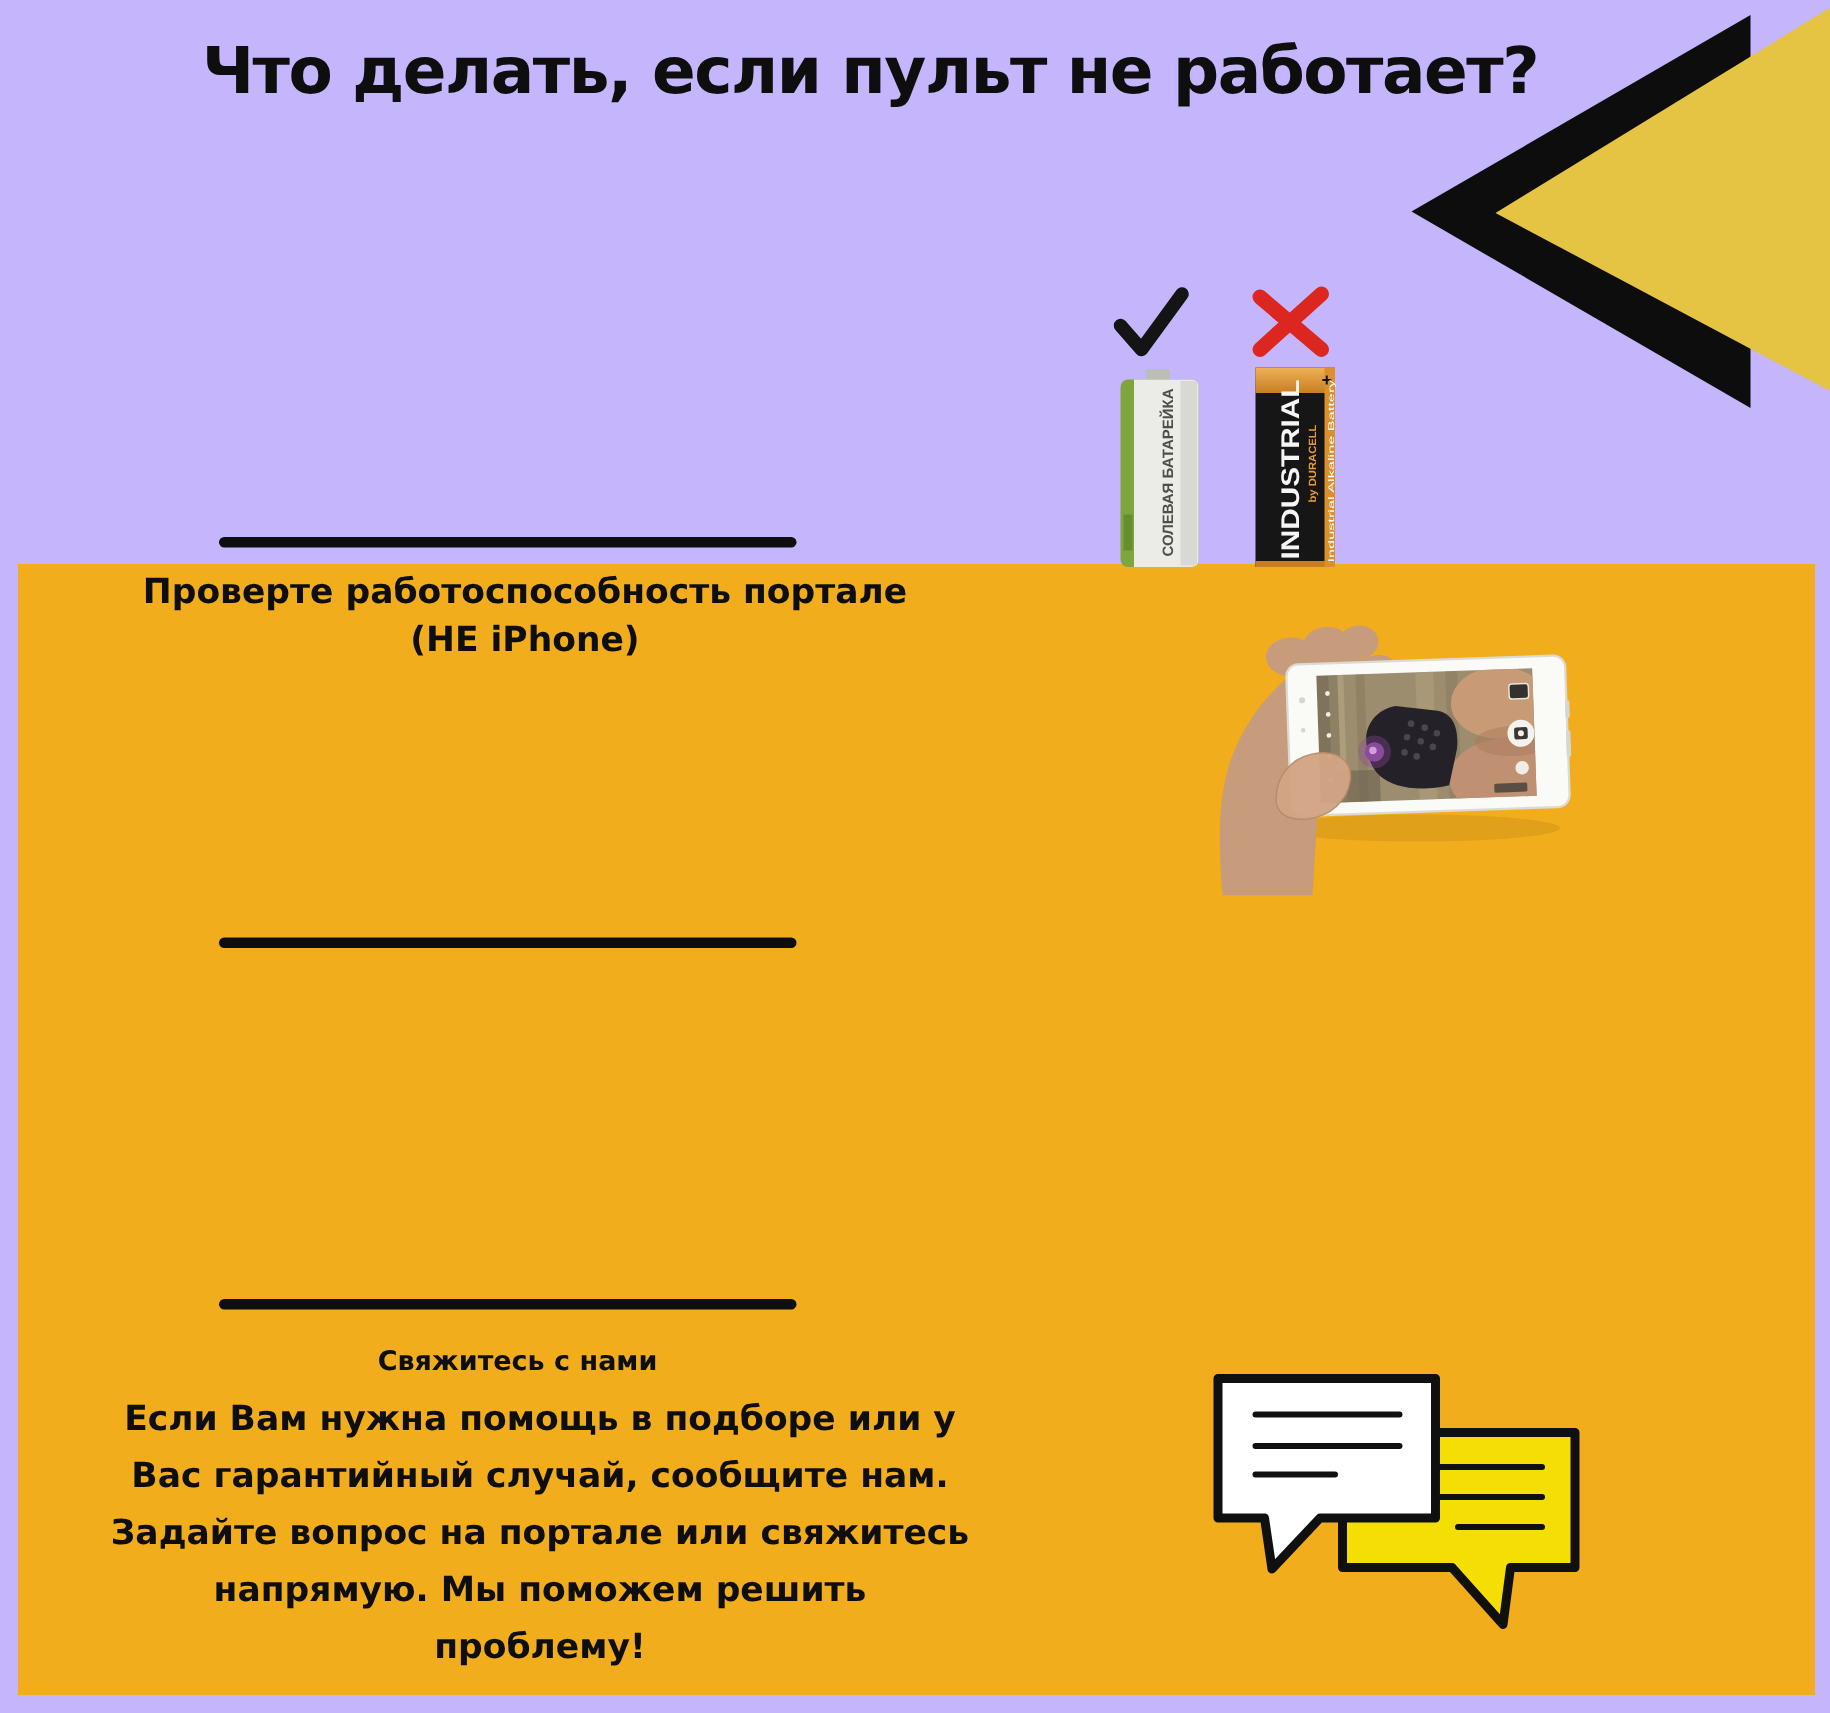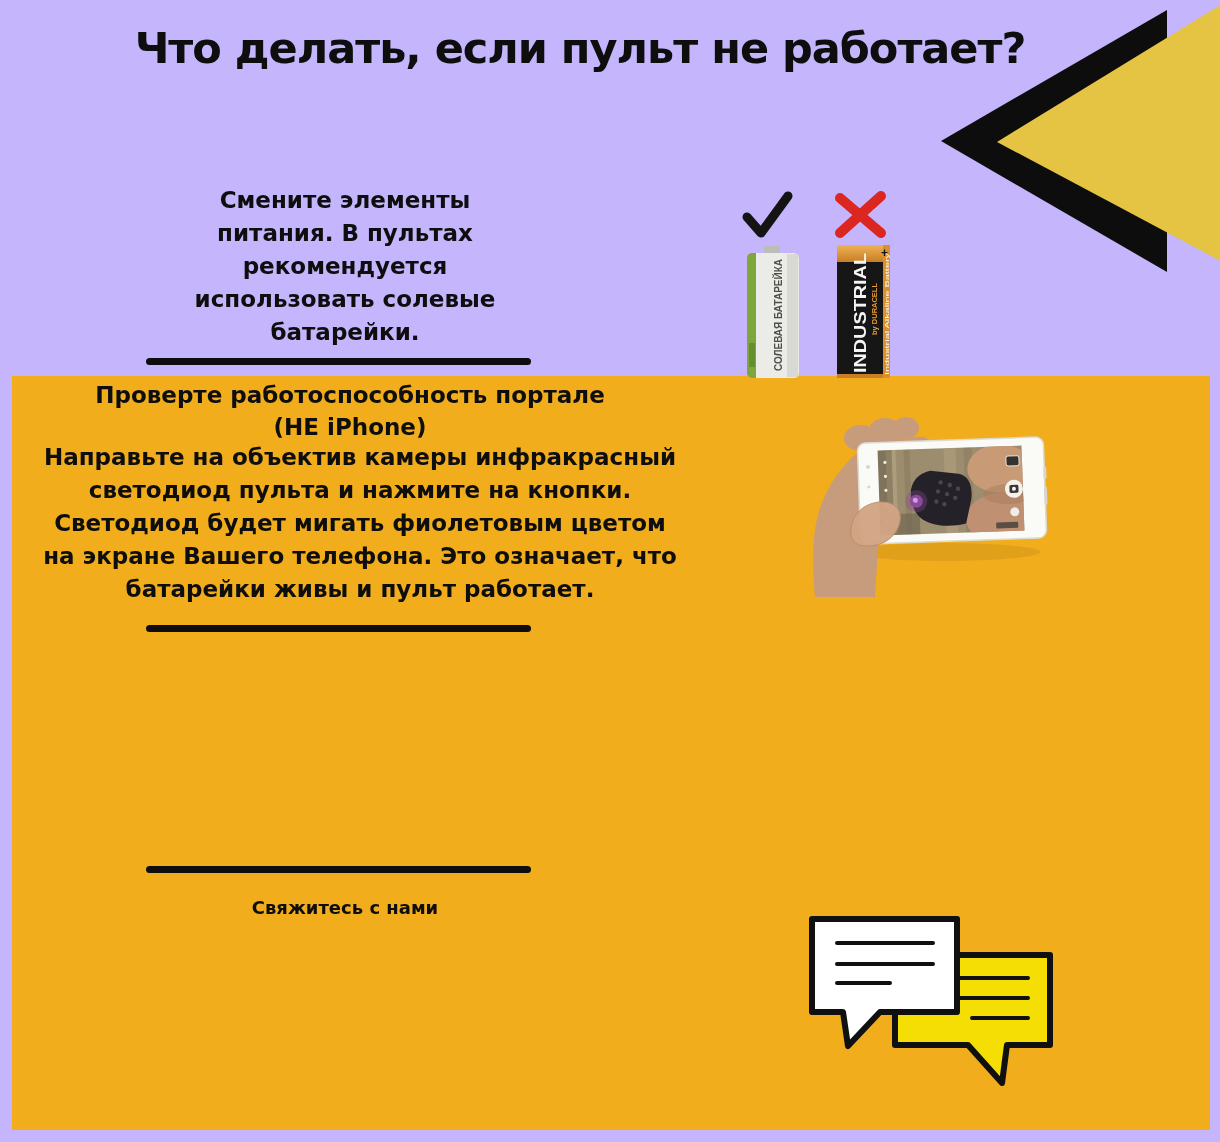--- a/index.html
+++ b/index.html
@@ -32,25 +32,20 @@
 
   <div class="panel"></div>
 
   <svg class="abs" style="left:930px;top:0;width:290px;height:300px" viewBox="0 0 290 300">
     <polygon points="11,141 237,10 237,272" fill="#0d0d0d"></polygon>
     <polygon points="67,142 300,-1 300,266" fill="var(--c-arrow-yellow,#E5C343)"></polygon>
   </svg>
 
   <div class="txt title">Что делать, если пульт не работает?</div>
 
-  <div class="txt s-batteries">Смените элементы
-питания. В пультах
-рекомендуется
-использовать солевые
-батарейки.</div>
 
   <svg class="abs" style="left:725px;top:183px;width:180px;height:200px" viewBox="0 0 180 200">
 
     <g>
       <path d="M22,34 L36,50 L63,13" fill="none" stroke="var(--c-check-black,#141414)" stroke-width="9" stroke-linecap="round" stroke-linejoin="round"></path>
     </g>
 
     <g>
       <path d="M115,15 L156,50 M156,13 L115,50" fill="none" stroke="var(--c-cross-red,#DC2620)" stroke-width="10" stroke-linecap="round"></path>
     </g>
@@ -81,25 +76,20 @@
       <text transform="translate(164.2,192) rotate(-90)" font-size="5.5" fill="#FFFFFF" textLength="122" lengthAdjust="spacingAndGlyphs">Industrial Alkaline Battery</text>
     </g>
   </svg>
 
   <div class="divider d1"></div>
   <div class="divider d2"></div>
   <div class="divider d3"></div>
 
   <div class="txt h-check">Проверте  работоспособность портале
 (НЕ iPhone)</div>
-  <div class="txt b-check">Направьте на объектив камеры инфракрасный
-светодиод пульта и нажмите на кнопки.
-Светодиод будет мигать фиолетовым цветом
-на экране Вашего телефона. Это означает, что
-батарейки живы и пульт работает.</div>
 
   <svg class="abs" style="left:795px;top:412px;width:270px;height:185px" viewBox="0 0 270 185">
     <defs>
       <clipPath id="screenClip">
           <rect x="84" y="36" width="144" height="85"></rect>
         </clipPath>
     </defs>
     <ellipse cx="150" cy="140" rx="95" ry="9" fill="#000" opacity="0.07"></ellipse>
 
     <g>
@@ -164,20 +154,25 @@
         </g>
       </g>
     </g>
 
     <path d="M56,124 C54,106 66,92 84,90 C99,89 107,97 105,109 C103,122 92,132 77,134
              C65,135 58,132 56,124 Z" fill="#D2A584" stroke="#B98D6C" stroke-width="1" opacity="0.97"></path>
   </svg>
 
 
   <div class="txt h-contact">Свяжитесь с нами</div>
+  <div class="txt b-contact">Если Вам нужна помощь в подборе или у
+Вас гарантийный случай, сообщите нам.
+Задайте вопрос на портале или свяжитесь
+напрямую. Мы поможем решить
+проблему!</div>
 
   <svg class="abs" style="left:800px;top:912px;width:260px;height:180px" viewBox="0 0 260 180">
 
     <g>
       <path d="M95,43 H250 V133 H207 L202,171 L168,133 H95 Z" fill="var(--c-bubble-yellow,#F5DE03)" stroke="#101010" stroke-width="6" stroke-linejoin="round"></path>
       <path d="M160,66 H228 M160,86 H228 M172,106 H228" stroke="#101010" stroke-width="4" stroke-linecap="round"></path>
     </g>
 
     <g>
       <path d="M12,7 H157 V100 H80 L48,134 L43,100 H12 Z" fill="var(--c-bubble-white,#FFFFFF)" stroke="#101010" stroke-width="6" stroke-linejoin="round"></path>

